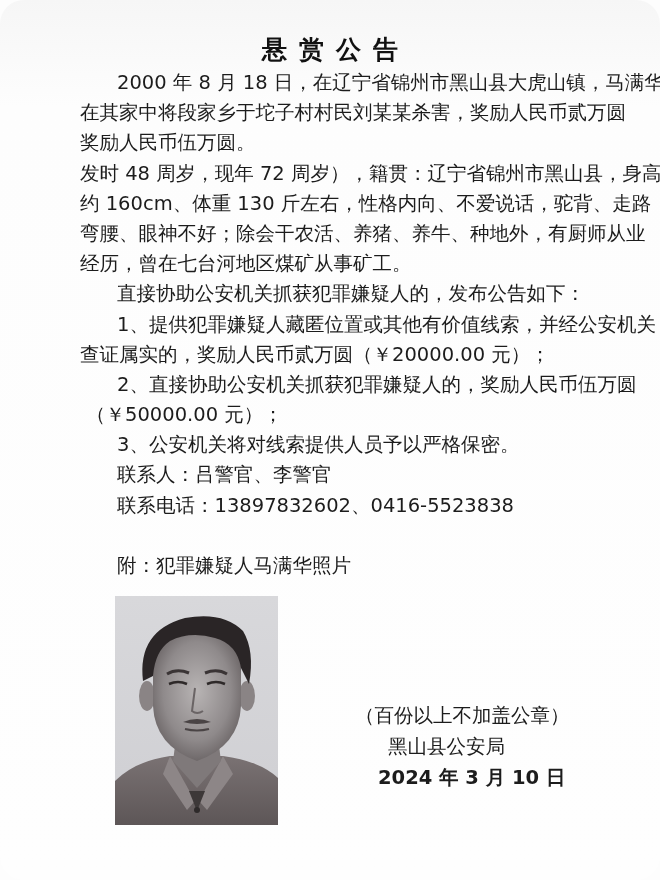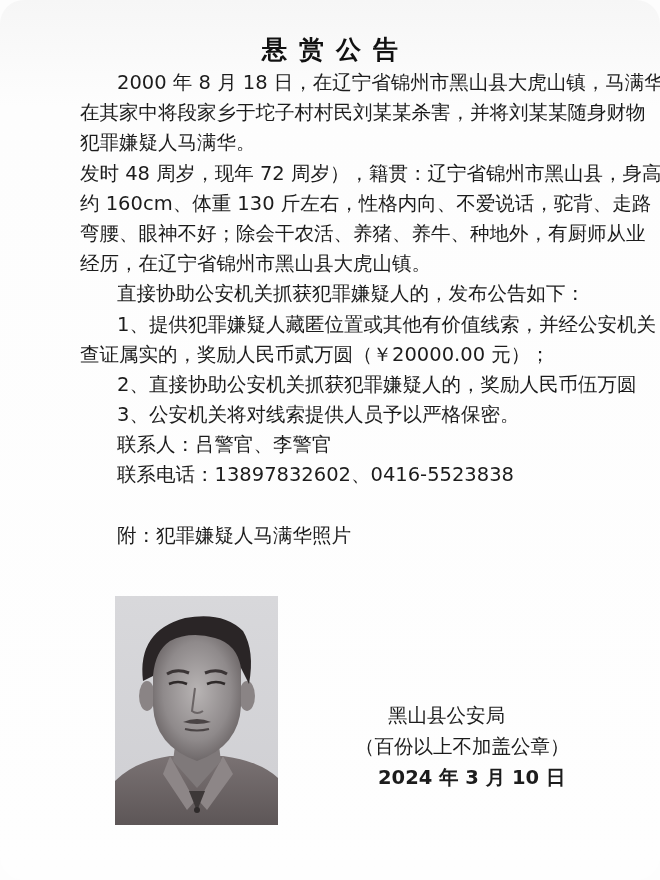--- a/index.html
+++ b/index.html
@@ -82,34 +82,35 @@
   </style>
 </head>
 <body>
 
 <div class="page">
 
   <div class="title">悬赏公告</div>
 
   <div class="body-text">
     <div class="line indent">2000 年 8 月 18 日，在辽宁省锦州市黑山县大虎山镇，马满华</div>
-    <div class="line">在其家中将段家乡于坨子村村民刘某某杀害，并将刘某某随身财物</div>
-    <div class="line">犯罪嫌疑人马满华。</div>
+    <div class="line">在其家中将段家乡于坨子村村民刘某某杀害，奖励人民币贰万圆</div>
+    <div class="line">奖励人民币伍万圆。</div>
 
     <div class="line">发时 48 周岁，现年 72 周岁），籍贯：辽宁省锦州市黑山县，身高</div>
     <div class="line">约 160cm、体重 130 斤左右，性格内向、不爱说话，驼背、走路</div>
     <div class="line">弯腰、眼神不好；除会干农活、养猪、养牛、种地外，有厨师从业</div>
-    <div class="line">经历，在辽宁省锦州市黑山县大虎山镇。</div>
+    <div class="line">经历，曾在七台河地区煤矿从事矿工。</div>
 
     <div class="line indent">直接协助公安机关抓获犯罪嫌疑人的，发布公告如下：</div>
 
     <div class="line indent">1、提供犯罪嫌疑人藏匿位置或其他有价值线索，并经公安机关</div>
     <div class="line">查证属实的，奖励人民币贰万圆（￥20000.00 元）；</div>
 
     <div class="line indent">2、直接协助公安机关抓获犯罪嫌疑人的，奖励人民币伍万圆</div>
+    <div class="line indent-sm">（￥50000.00 元）；</div>
 
     <div class="line indent">3、公安机关将对线索提供人员予以严格保密。</div>
 
     <div class="line indent">联系人：吕警官、李警官</div>
     <div class="line indent">联系电话：13897832602、0416-5523838</div>
 
     <div class="spacer"></div>
 
     <div class="line indent">附：犯罪嫌疑人马满华照片</div>
   </div>
@@ -157,18 +158,18 @@
 
       <path d="M80 92 L77 115 Q82 119 88 115" stroke="#6a6465" stroke-width="2" fill="none"></path>
 
       <path d="M68 126 Q82 120 96 126 Q82 130 68 126 Z" fill="#4a4445"></path>
 
       <path d="M70 133 Q82 136 94 133" stroke="#4a4445" stroke-width="2" fill="none"></path>
     </svg>
   </div>
 
   <div class="signature">
+    <div class="sig-line sig-note">（百份以上不加盖公章）</div>
     <div class="sig-line sig-org">黑山县公安局</div>
-    <div class="sig-line sig-note">（百份以上不加盖公章）</div>
     <div class="sig-line sig-date">2024 年 3 月 10 日</div>
   </div>
 
 </div>
 
 </body></html>

